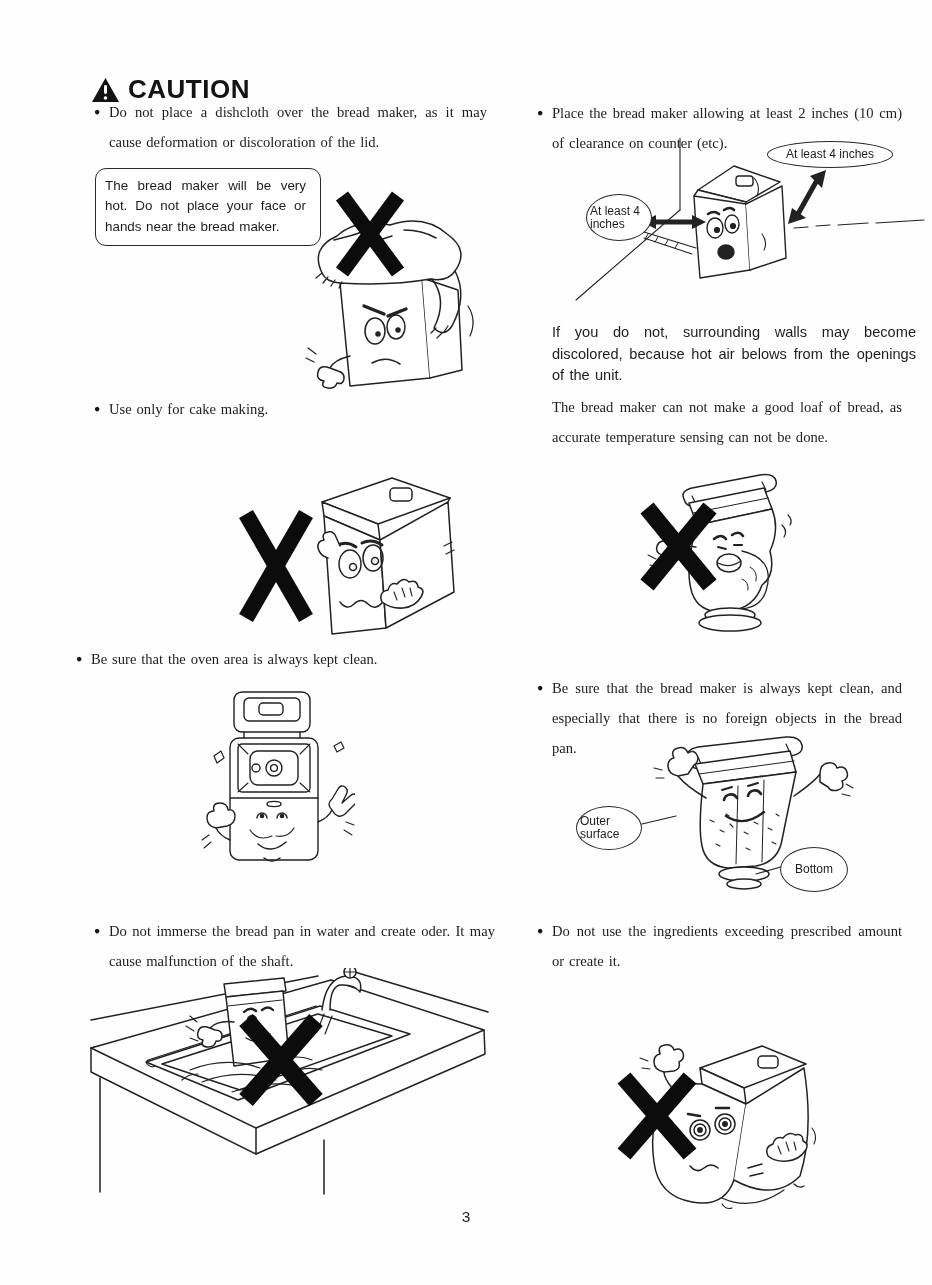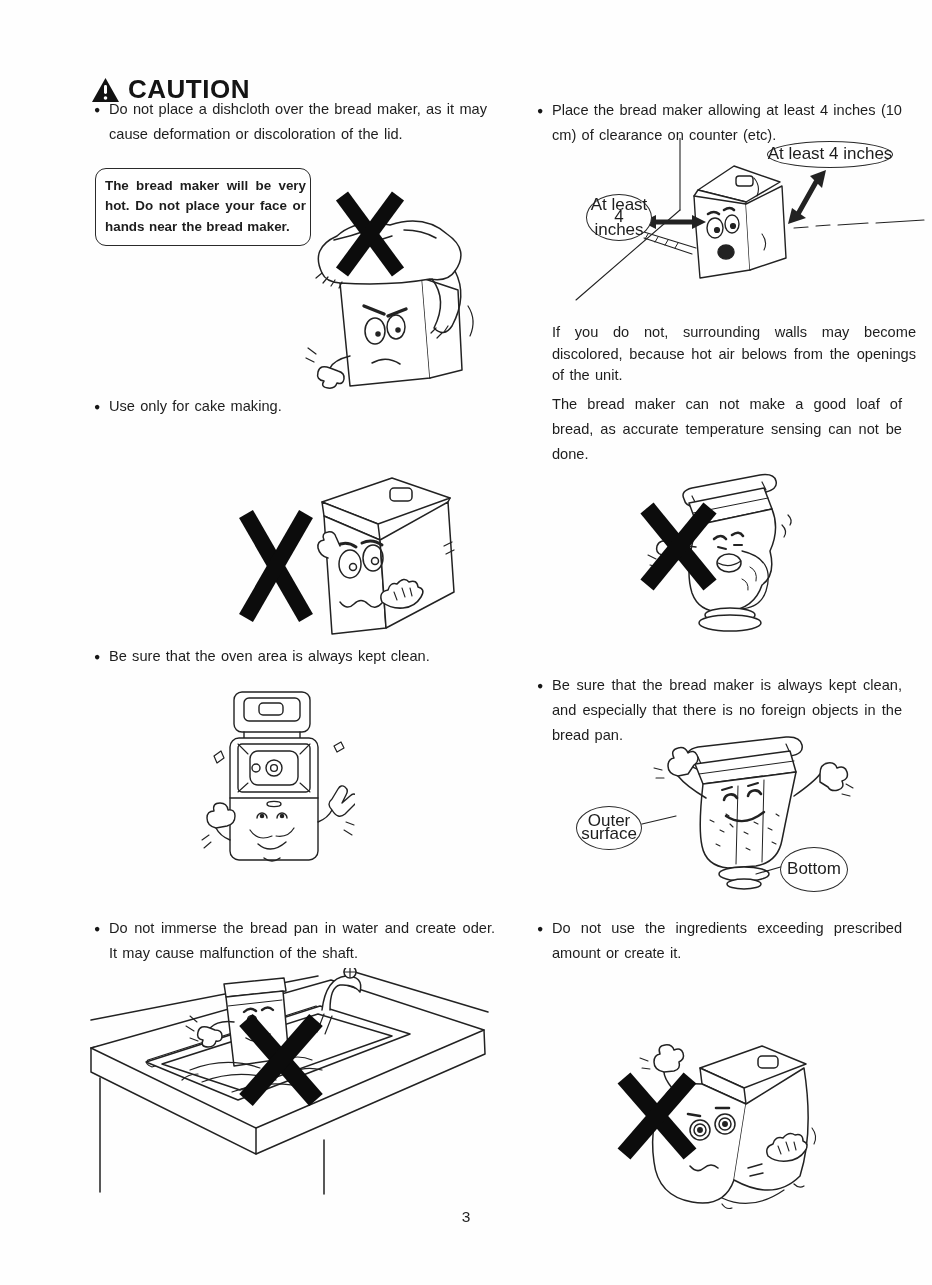--- a/index.html
+++ b/index.html
@@ -11,63 +11,63 @@
   .page{position:absolute;inset:0;background:#fefefe;overflow:hidden;}
 
   .title{
     position:absolute;left:92px;top:46px;
     display:flex;align-items:center;gap:9px;
     font-size:26px;font-weight:bold;letter-spacing:.5px;color:#141414;margin-top:28px;
   }
   .title svg{display:block;}
 
   .bullet{
-    position:absolute;font-size:14.6px;line-height:25px;
-    text-align:justify;word-spacing:1.2px;
+    position:absolute;font-size:14.6px;line-height:30px;
+    text-align:justify;word-spacing:1.2px;font-family:Liberation Serif, serif;
   }
   .bullet .btxt{display:block;position:relative;padding-left:14px;}
   .bullet .btxt::before{
     content:"●";position:absolute;left:-1px;top:0;font-size:10.5px;color:#161616;
   }
   .bullet .body{display:block;padding-left:14px;}
 
   .para{
     position:absolute;font-size:14.6px;line-height:21.5px;
     text-align:justify;word-spacing:1.2px;padding-left:14px;
   }
 
   .note{
     position:absolute;border:1.6px solid #2a2a2a;border-radius:11px;
-    padding:7px 4px 8px 9px;font-size:13.4px;line-height:20.4px;
-    text-align:justify;word-spacing:.8px;background:#fff;font-weight:bold;
+    padding:7px 14px 8px 9px;font-size:13.4px;line-height:20.4px;
+    text-align:justify;word-spacing:.8px;background:#fff;
   }
 
   .illus{position:absolute;}
   .illus svg{width:100%;height:100%;display:block;}
 
   .oval{
     position:absolute;border:1.5px solid #2a2a2a;border-radius:50%;
     display:flex;align-items:center;justify-content:center;
-    text-align:center;font-size:17px;line-height:12.6px;
+    font-size:12px;line-height:12.6px;
     background:#fff;color:#1d1d1d;padding:1px 3px;box-sizing:border-box;
   }
 
   .pagenum{
     position:absolute;left:0;right:0;top:1208px;
     text-align:center;font-size:15.5px;color:#242424;
   }
 
   
   #l1b{left:95px;top:97px;width:392px;}
   #l1n{left:95px;top:168px;width:201px;}
   #l1i{left:272px;top:178px;width:212px;height:214px;}
   #l2b{left:95px;top:394px;width:392px;}
   #l2n{left:95px;top:421px;width:201px;}
   #l2i{left:232px;top:450px;width:252px;height:192px;}
-  #l3b{left:95px;top:644px;width:400px;}
+  #l3b{left:77px;top:644px;width:400px;}
   #l3i{left:200px;top:690px;width:155px;height:193px;}
   #l4b{left:95px;top:916px;width:400px;}
   #l4i{left:86px;top:968px;width:404px;height:228px;}
 
   #r1b{left:538px;top:98px;width:364px;}
   #r1i{left:548px;top:138px;width:382px;height:172px;}
   #r1p{left:538px;top:310px;width:364px;margin-top:12px;}
   #r2b{left:538px;top:392px;width:364px;}
   #r2i{left:592px;top:463px;width:292px;height:180px;}
   #r3b{left:538px;top:644px;width:364px;margin-top:29px;}
@@ -259,21 +259,21 @@
         <path d="M196,92 Q212,86 226,92 M206,104 Q220,98 236,102" stroke-width="1.2"></path>
       </g>
       <g stroke="#0c0c0c" stroke-width="18">
         <path d="M160,52 L230,132"></path>
           <path d="M230,52 L160,132"></path>
       </g>
     </svg>
   </div>
 
   <div class="bullet" id="r1b">
-    <span class="btxt">Place the bread maker allowing at least 4 inches (10 cm) of clearance on counter (etc).</span>
+    <span class="btxt">Place the bread maker allowing at least 2 inches (10 cm) of clearance on counter (etc).</span>
   </div>
 
   <div class="illus" id="r1i">
     <svg viewBox="0 0 382 172" aria-label="bread-maker-clearance-from-walls">
       <g fill="none" stroke="#222" stroke-width="1.4" stroke-linecap="round" stroke-linejoin="round">
 
         <path d="M132,0 L132,72" stroke-width="1.1"></path>
         <path d="M132,72 L28,162" stroke-width="1.1"></path>
         <path d="M246,90 l14,-1 M268,88 l14,-1 M290,87 l30,-2 M328,85 l48,-3" stroke-width="1.1"></path>
 

